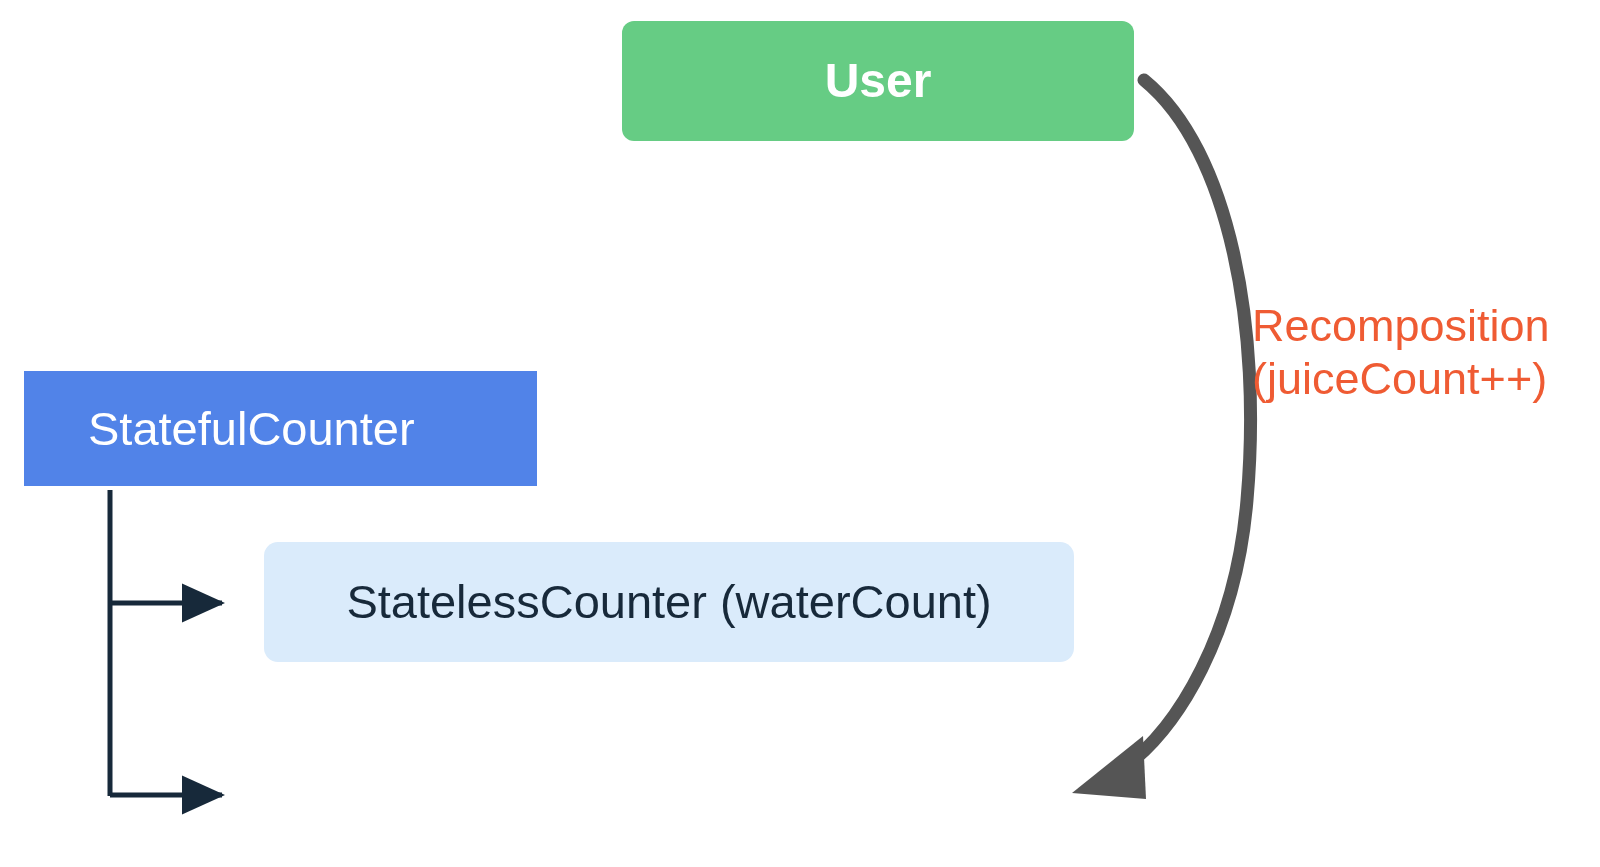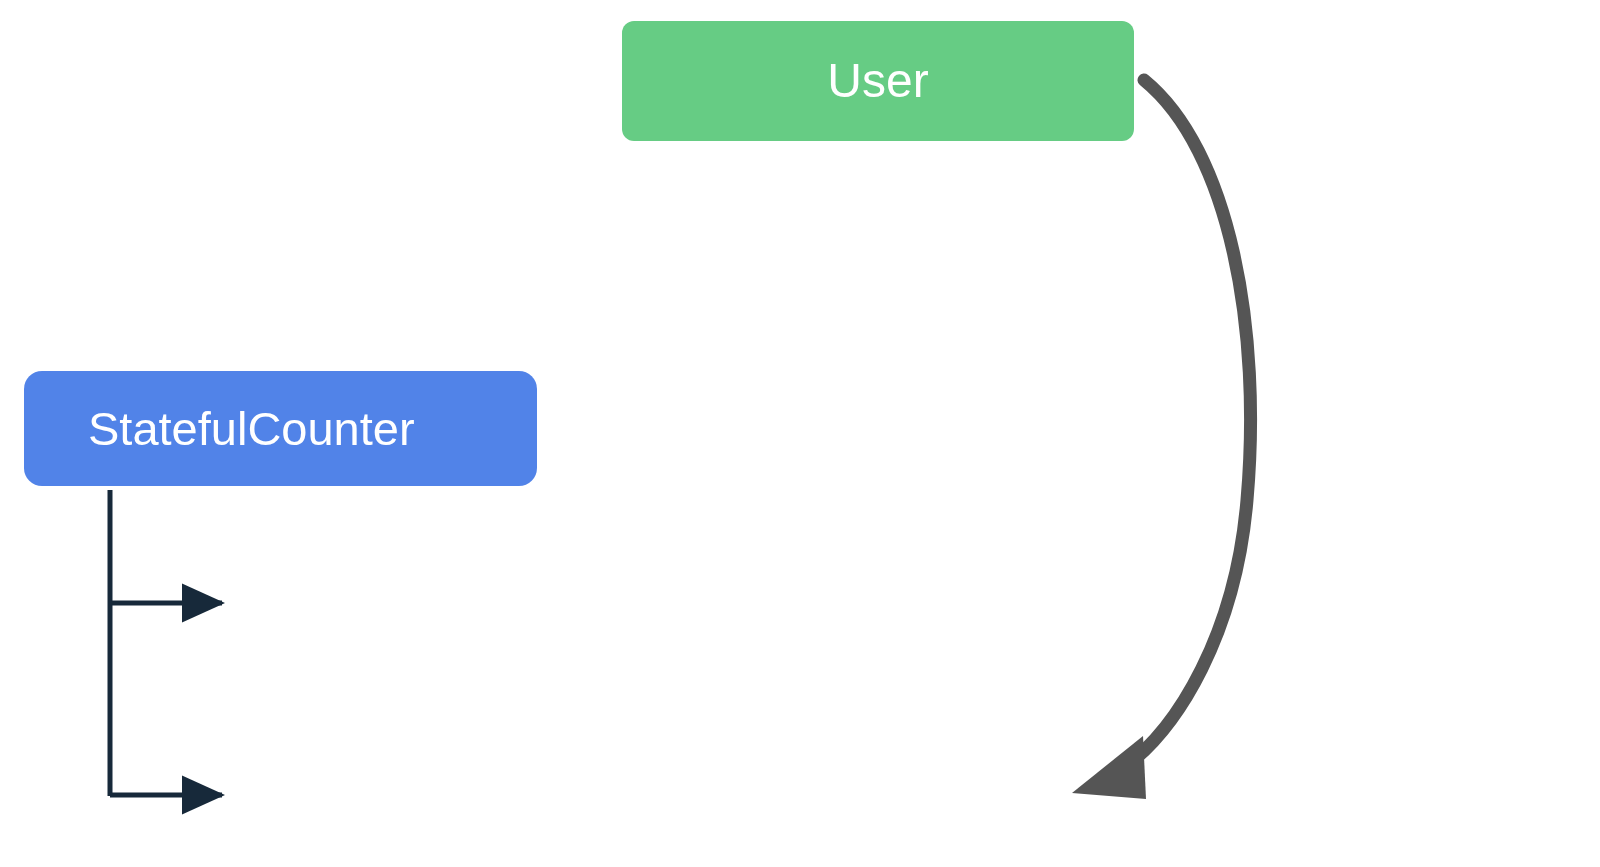--- a/index.html
+++ b/index.html
@@ -32,35 +32,36 @@
 
   
   #node-user {
     left: 622px;
     top: 21px;
     width: 512px;
     height: 120px;
     background: #66cc84;
     border-radius: 12px;
     justify-content: flex-start;
+    font-weight: bold;
   }
   #node-user .node-label {
     color: #ffffff;
     font-size: 48px;
     text-align: center;
   }
 
   
   #node-stateful {
     left: 24px;
     top: 371px;
     width: 513px;
     height: 115px;
     background: #5183e8;
-    border-radius: 18px;
+    border-radius: 0;
     justify-content: flex-start;
     padding-left: 64px;
   }
   #node-stateful .node-label {
     color: #ffffff;
     font-size: 47px;
     text-align: left;
   }
 
   
@@ -134,16 +135,21 @@
   </svg>
 
   <div class="node" id="node-user">
     <span class="node-label">User</span>
   </div>
 
   <div class="node" id="node-stateful">
     <span class="node-label">StatefulCounter</span>
   </div>
 
+  <div class="node node-stateless" id="node-stateless-water">
+    <span class="node-label">StatelessCounter (waterCount)</span>
+  </div>
 
 
+  <div id="recomposition-label">Recomposition
+(juiceCount++)</div>
 
 </div>
 
 </body></html>

